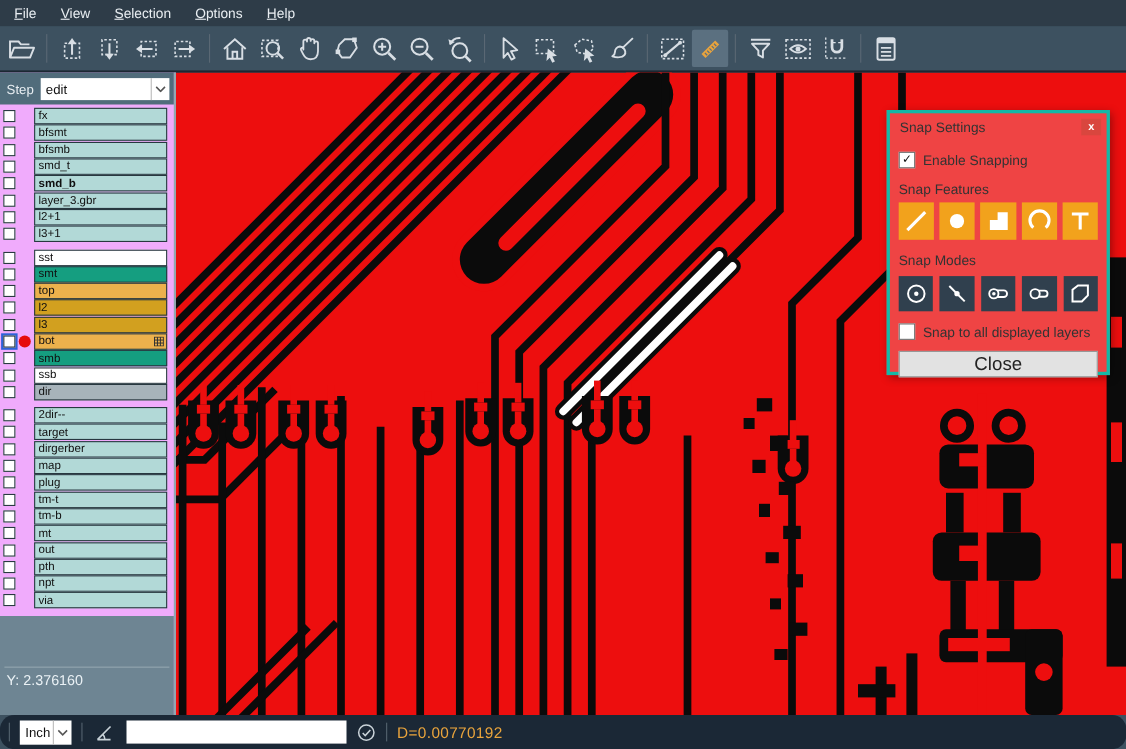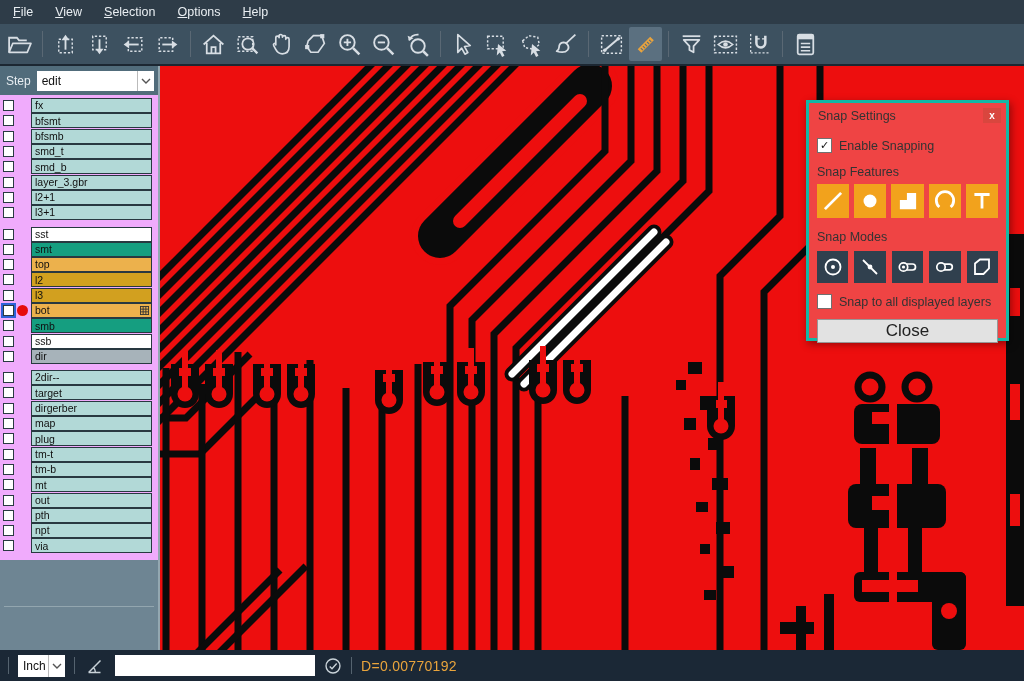--- a/index.html
+++ b/index.html
@@ -47,21 +47,21 @@
   .seclabel{margin-top:12px;}
   .fbtns{margin-top:5px;display:flex;gap:5px;}
   .fbtn{width:34px;height:34px;background:#F2A21C;border:none;display:flex;align-items:center;justify-content:center;padding:0;}
   .fbtn svg{width:26px;height:26px;}
   .mbtns{margin-top:7px;display:flex;gap:6px;}
   .mbtn{width:32px;height:32px;background:#30404E;border:none;display:flex;align-items:center;justify-content:center;padding:0;}
   .mbtn svg{width:24px;height:24px;}
   .alllayers{margin-top:11px;}
   .dclosebtn{margin-top:10px;width:100%;height:24px;background:#E2E2E2;border:1px solid #979797;font-size:17px;color:#222;font-family:inherit;}
   
-  .statusbar{position:absolute;left:0;top:650px;width:1024px;height:31px;background:#1B2836;display:flex;align-items:center;gap:9px;padding-left:8px;box-sizing:border-box;}
+  .statusbar{position:absolute;left:0;top:650px;width:1024px;height:31px;background:#1B2836;display:flex;align-items:center;gap:9px;padding-left:8px;box-sizing:border-box;border-radius:13px;}
   .ssep{width:1px;height:17px;background:#55636F;flex:none;}
   .units{width:47px;height:22px;background:#fff;display:flex;align-items:center;font-size:12px;color:#111;padding-left:5px;justify-content:space-between;box-sizing:border-box;}
   .angleic{display:flex;}
   .dinput{width:192px;height:21px;border:none;background:#fff;font-size:12px;padding:0 4px;}
   .ckic{background:none;border:none;padding:0;display:flex;}
   .dreadout{color:#E9A43C;font-size:14px;letter-spacing:.3px;}
 </style>
 </head>
 <body>
 
@@ -268,21 +268,21 @@
             <div class="cell" style="background: rgb(178, 217, 215);">bfsmb</div>
           </div>
           <div class="lrow">
             <span class="cb"></span>
             <span class="dotcol"></span>
             <div class="cell" style="background: rgb(178, 217, 215);">smd_t</div>
           </div>
           <div class="lrow">
             <span class="cb"></span>
             <span class="dotcol"></span>
-            <div class="cell" style="background: rgb(178, 217, 215);">smd_b</div>
+            <div class="cell" style="background: rgb(178, 217, 215); font-weight: bold;">smd_b</div>
           </div>
           <div class="lrow">
             <span class="cb"></span>
             <span class="dotcol"></span>
             <div class="cell" style="background: rgb(178, 217, 215);">layer_3.gbr</div>
           </div>
           <div class="lrow">
             <span class="cb"></span>
             <span class="dotcol"></span>
             <div class="cell" style="background: rgb(178, 217, 215);">l2+1</div>
@@ -405,20 +405,21 @@
           </div>
           <div class="lrow">
             <span class="cb"></span>
             <span class="dotcol"></span>
             <div class="cell" style="background: rgb(178, 217, 215);">via</div>
           </div>
         </div>
       </div>
     <div class="sideinfo">
       <div class="hline"></div>
+      <div class="coord">Y: 2.376160</div>
     </div>
   </div>
 
   <div class="canvas">
     <svg viewBox="0 0 864 584" preserveAspectRatio="none">
       <defs>
         <g id="pad">
           <path d="M1 14 H29 V44 a14 14 0 0 1 -28 0 z" fill="#0B0B0B"></path>
           <rect x="12" y="0" width="6" height="18" fill="#ED0E0E"></rect>
           <rect x="9" y="18" width="12" height="8" fill="#ED0E0E"></rect>

